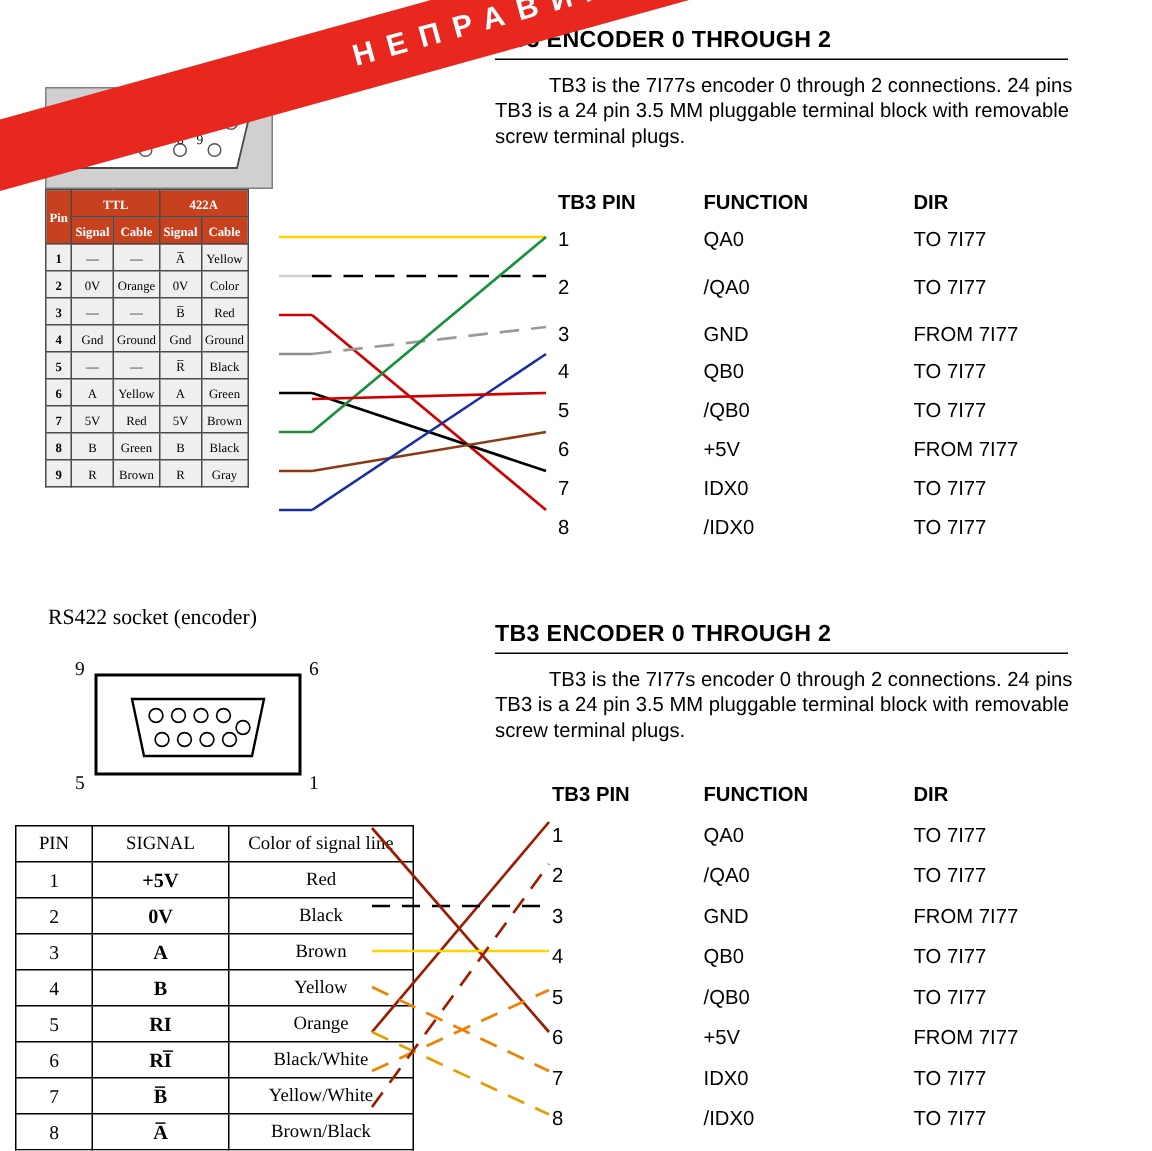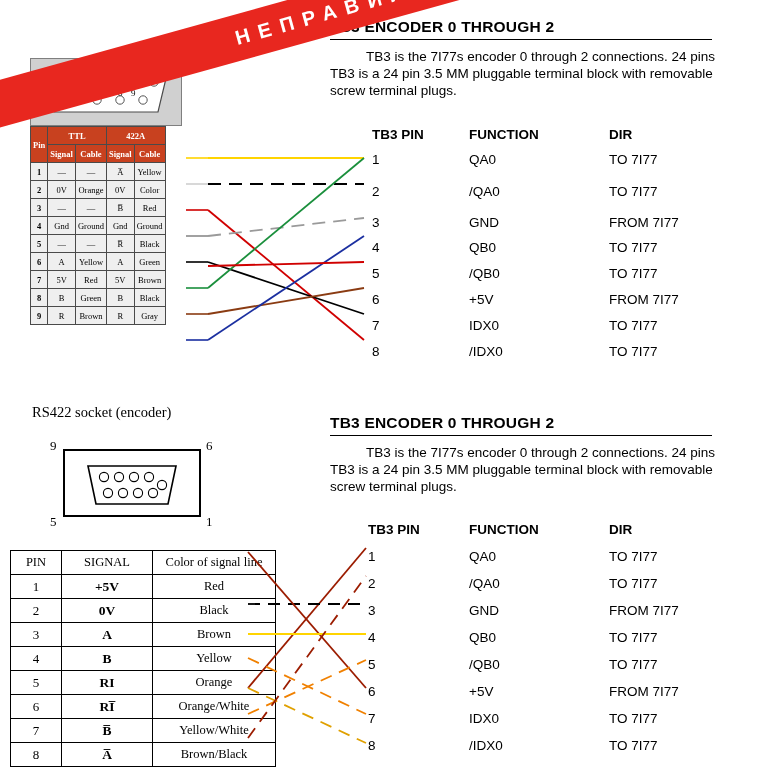--- a/index.html
+++ b/index.html
@@ -364,21 +364,21 @@
       <td class="col">Yellow</td>
     </tr>
     <tr>
       <td>5</td>
       <td class="sig">RI</td>
       <td class="col">Orange</td>
     </tr>
     <tr>
       <td>6</td>
       <td class="sig">RI̅</td>
-      <td class="col">Orange/White</td>
+      <td class="col">Black/White</td>
     </tr>
     <tr>
       <td>7</td>
       <td class="sig">B̅</td>
       <td class="col">Yellow/White</td>
     </tr>
     <tr>
       <td>8</td>
       <td class="sig">A̅</td>
       <td class="col">Brown/Black</td>

